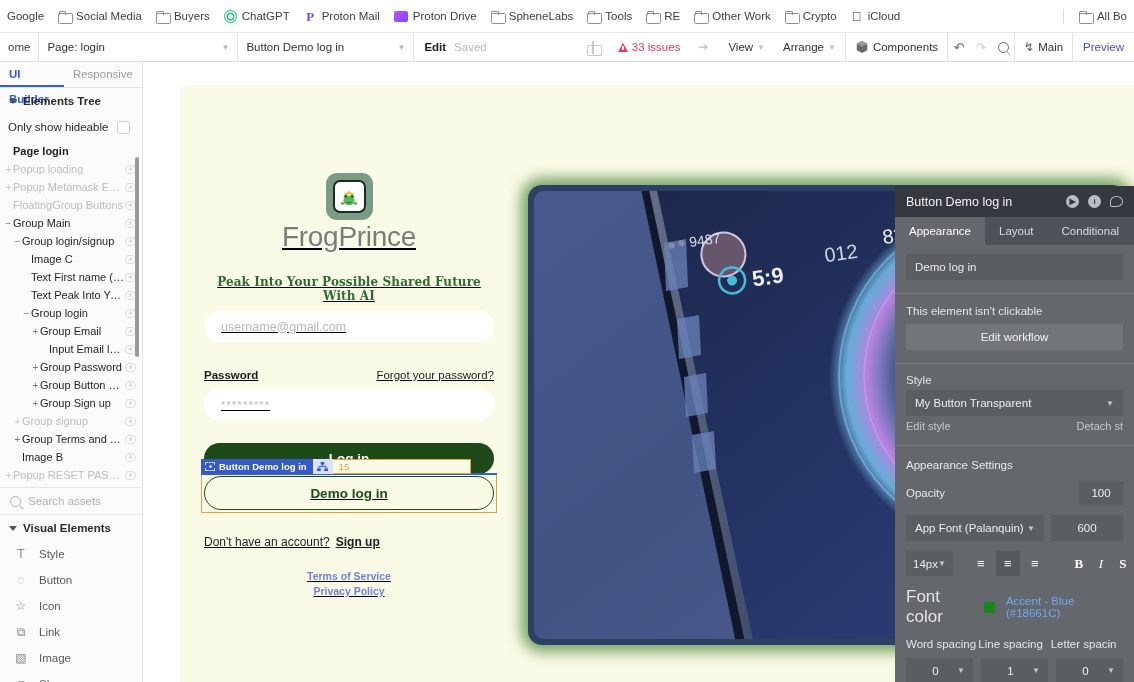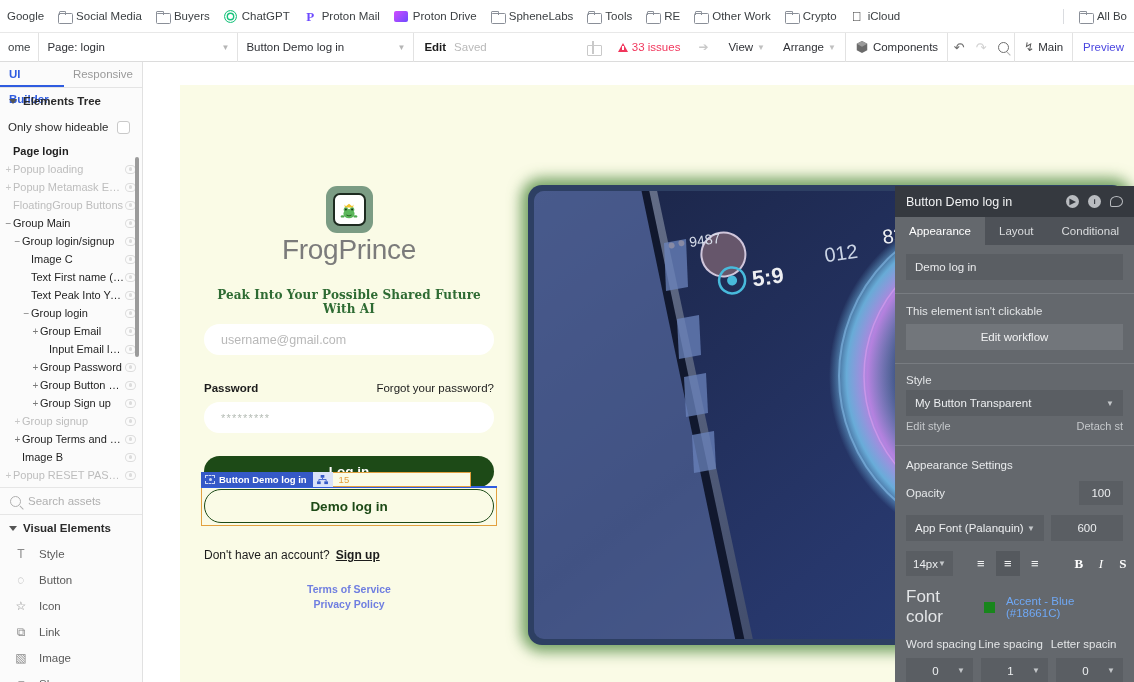--- a/index.html
+++ b/index.html
@@ -208,21 +208,21 @@
     position: absolute; left: 144px; top: 62px; width: 990px; height: 620px;
     background: #ffffff; overflow: hidden;
   }
   .page {
     position: absolute; left: 36px; top: 23px; width: 954px; height: 600px;
     background: #fafbe6;
   }
 
   
   .login {
-    position: absolute; left: 24px; top: 101px; width: 290px;
+    position: absolute; left: 24px; top: 88px; width: 290px; text-decoration: underline;
   }
   .logo-outer {
     width: 47px; height: 47px; margin: 0 auto; border-radius: 11px;
     background: #7b9c84; display: flex; align-items: center; justify-content: center;
   }
   .logo-inner {
     width: 33px; height: 33px; border-radius: 7px; background: #ffffff;
     border: 2.2px solid #1d2a20; display: flex; align-items: center; justify-content: center;
     font-size: 19px; line-height: 1;
   }

